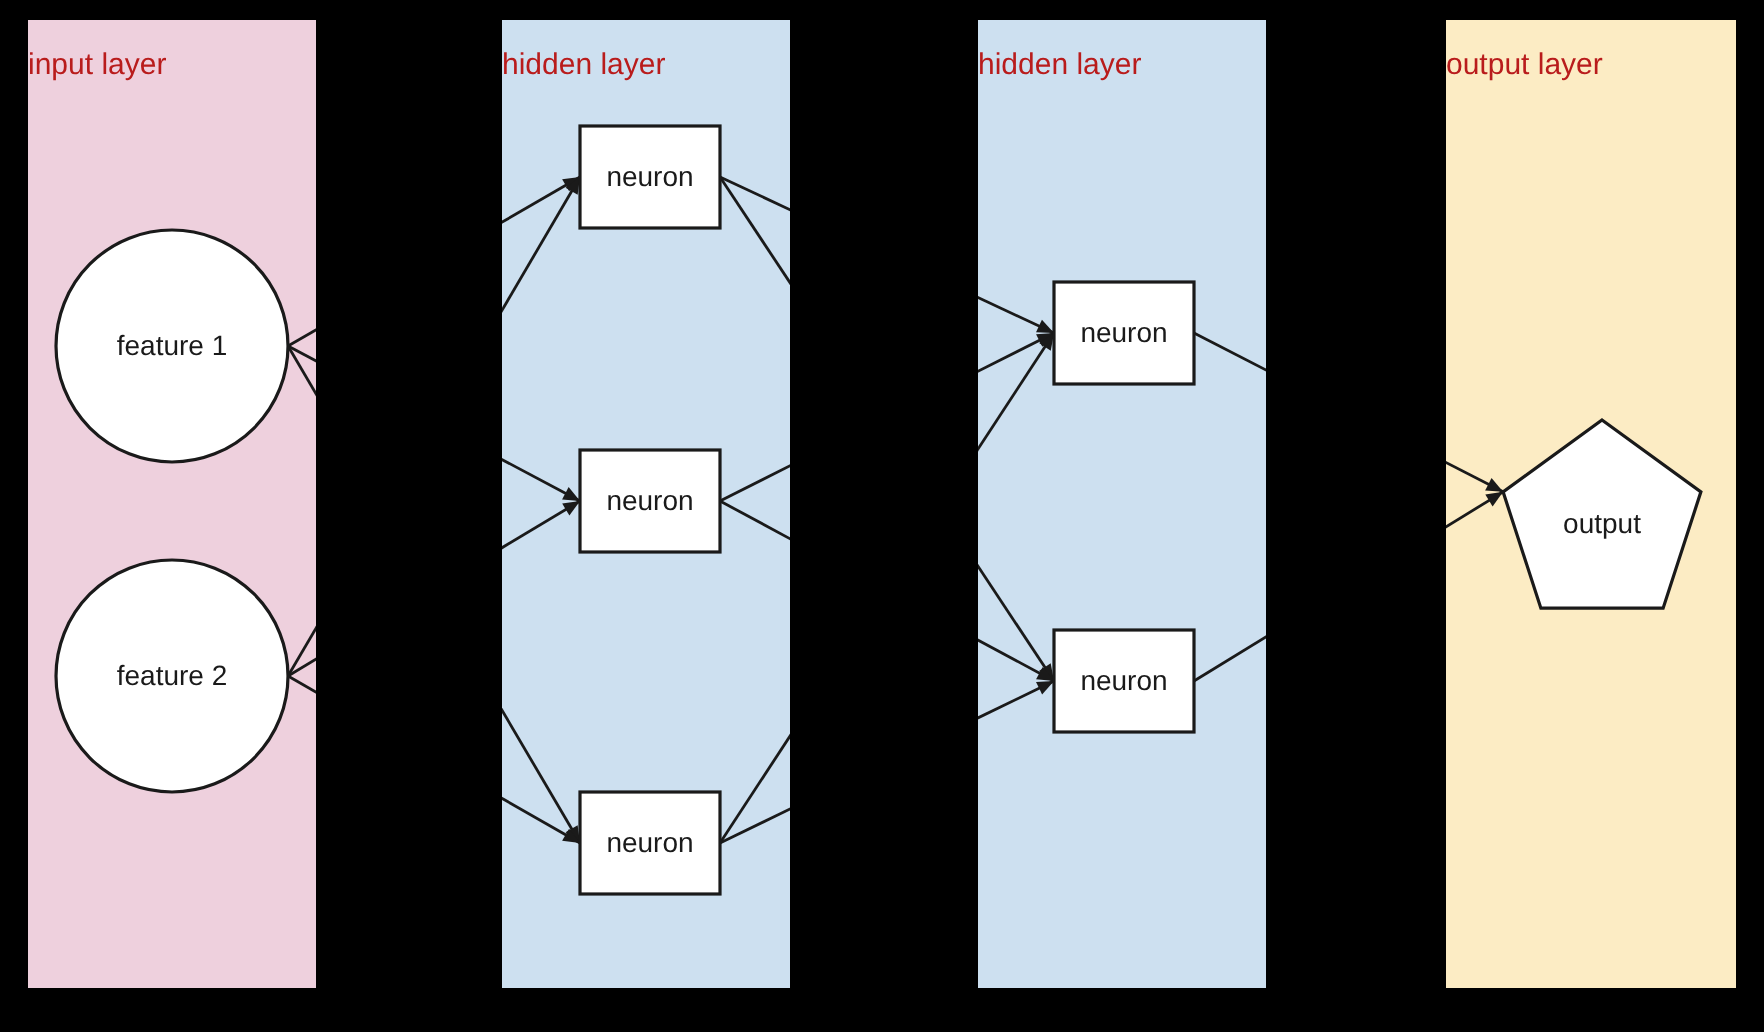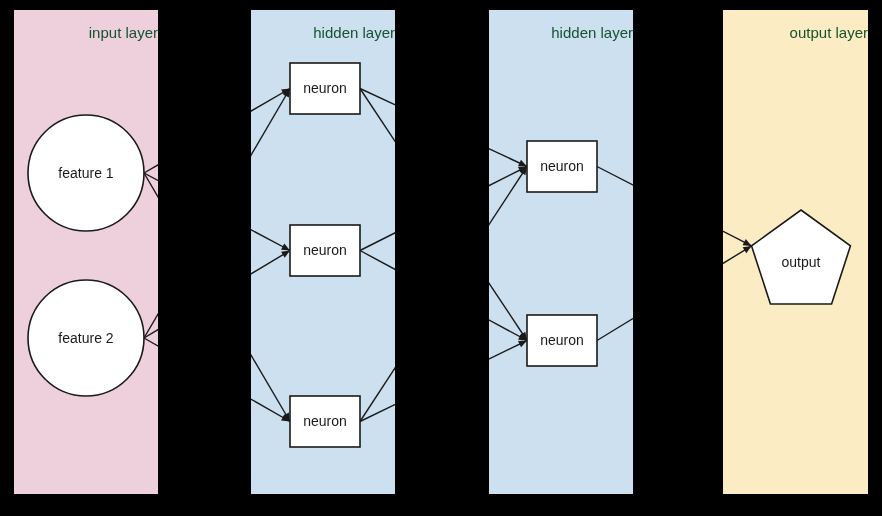--- a/index.html
+++ b/index.html
@@ -17,23 +17,23 @@
     font-family: "Liberation Sans", sans-serif;
   }
   .layer-panel {
     position: absolute;
     overflow: hidden;
   }
   .layer-title {
     position: absolute;
     left: 0;
     right: 0;
-    text-align: right;
+    text-align: left;
     font-size: 15px;
-    color: #14532d;
+    color: #b91c1c;
     font-family: "Liberation Sans", sans-serif;
     white-space: nowrap;
   }
   .edge-svg {
     position: absolute;
     left: 0;
     top: 0;
     width: 882px;
     height: 516px;
     pointer-events: none;
@@ -165,21 +165,21 @@
         <polygon class="arrow-head" points="527,166.5 525.390385039469,175.3548935441842 519.5264586393452,171.51459664684813"></polygon>
         <line class="edge-line" x1="360" y1="421.5" x2="527" y2="340.5"></line>
         <polygon class="arrow-head" points="527,340.5 521.0709777174793,347.2710187397003 518.0119788613802,340.96419393761937"></polygon>
         <line class="edge-line" x1="597" y1="166.5" x2="751.548" y2="245.932"></line>
         <polygon class="arrow-head" points="751.548,245.932 742.5731361881758,245.25982475558214 745.77734117256,239.0255177769512"></polygon>
         <line class="edge-line" x1="597" y1="340.5" x2="751.548" y2="245.932"></line>
         <polygon class="arrow-head" points="751.548,245.932 746.3064408987515,253.24815050338077 742.6478854811827,247.26914679520857"></polygon>
       </svg>
     </div>
   <div class="layer-panel" id="panel-3" style="left: 723px; top: 10px; width: 145px; height: 484px; background: rgb(252, 236, 196);">
-      <div class="layer-title" style="top: 14px; padding-left: 10px;">output layer</div>
+      <div class="layer-title" style="top: 14px;">output layer</div>
       <svg class="edge-svg" viewBox="0 0 882 516" width="882" height="516" style="left: -723px; top: -10px;">
         <line class="edge-line" x1="144" y1="173" x2="290" y2="88.5"></line>
         <polygon class="arrow-head" points="290,88.5 284.5810506936782,95.68574898083105 281.06984086159923,89.61904323546386"></polygon>
         <line class="edge-line" x1="144" y1="173" x2="290" y2="250.5"></line>
         <polygon class="arrow-head" points="290,250.5 281.03482554363075,249.70902151302076 284.32131604118473,243.51769747891896"></polygon>
         <line class="edge-line" x1="144" y1="173" x2="290" y2="421.5"></line>
         <polygon class="arrow-head" points="290,421.5 282.77898890882534,416.1281289273539 288.82261755799794,412.57734509323234"></polygon>
         <line class="edge-line" x1="144" y1="338" x2="290" y2="88.5"></line>
         <polygon class="arrow-head" points="290,88.5 288.8382549445786,97.4247043887293 282.78841337260434,93.88451653498885"></polygon>
         <line class="edge-line" x1="144" y1="338" x2="290" y2="250.5"></line>

